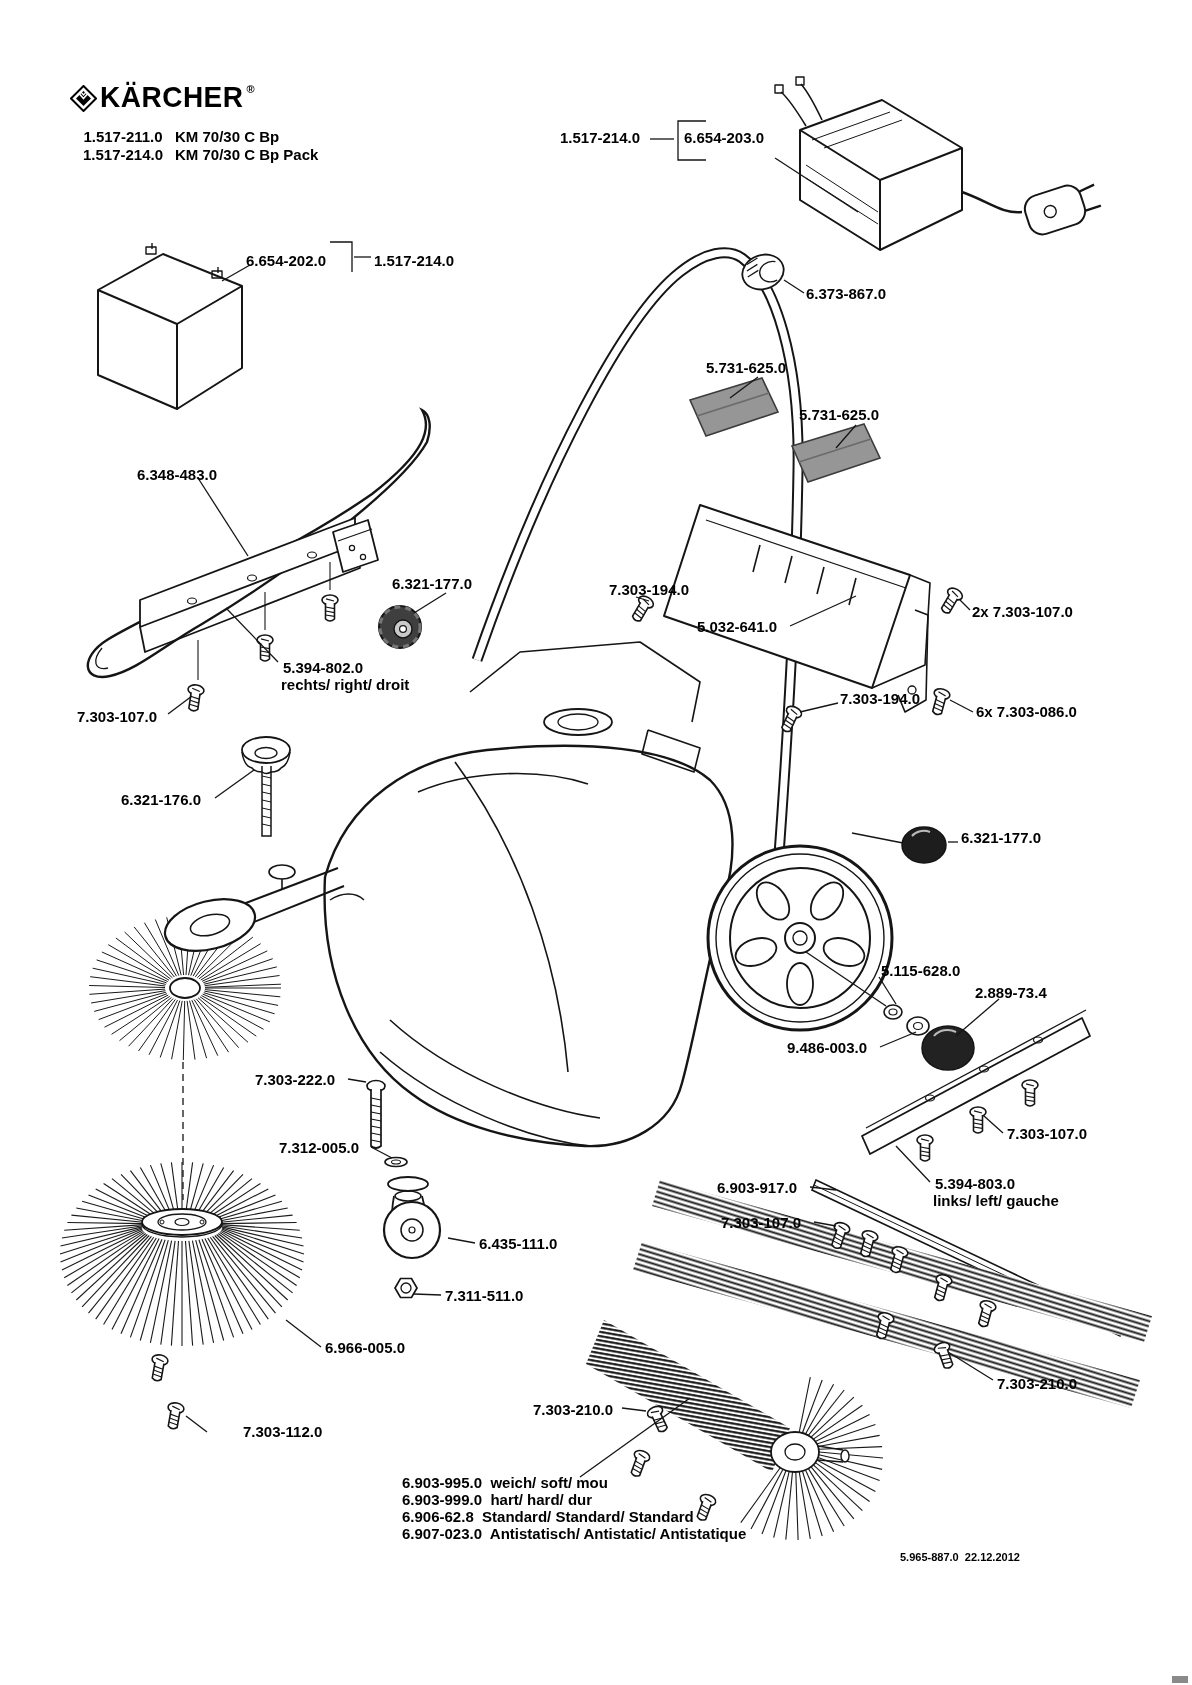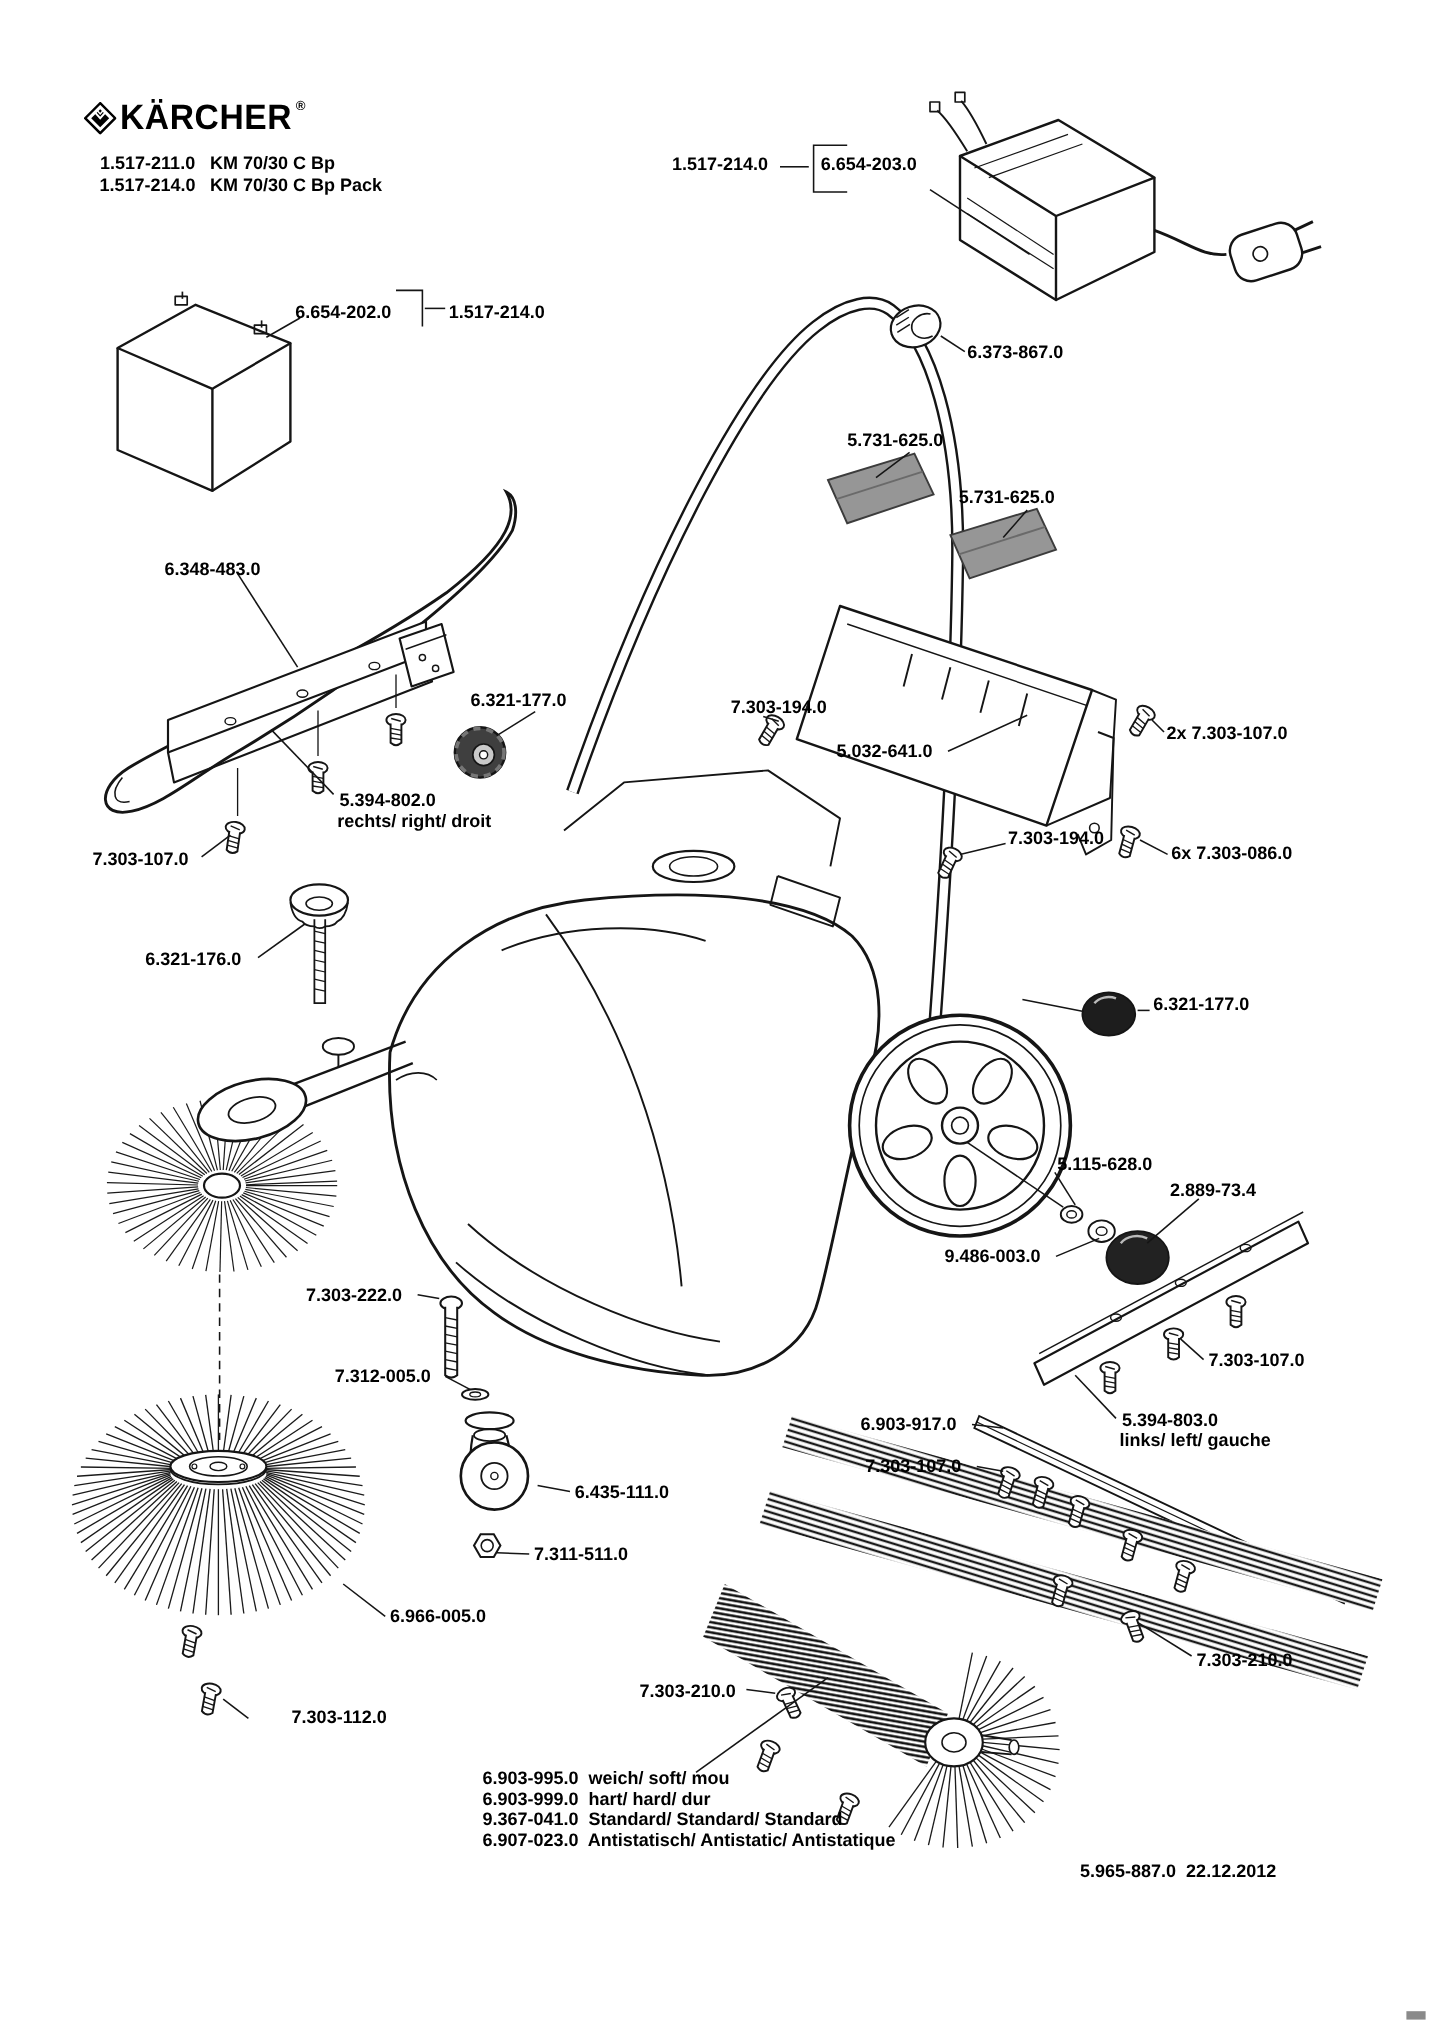--- a/index.html
+++ b/index.html
@@ -14,21 +14,21 @@
     position:absolute;font-weight:bold;font-size:15px;line-height:16px;
     color:#000;white-space:pre;
   }
   #brand-block{position:absolute;left:70px;top:82px;z-index:2;}
   .logo-row{display:flex;align-items:center;gap:3px;}
   .logo-text{font-size:28px;font-weight:bold;letter-spacing:0.5px;transform:scaleY(1.05);}
   .logo-reg{font-size:11px;font-weight:bold;vertical-align:top;position:relative;top:-9px;}
   #model-lines{position:absolute;left:71px;top:128px;z-index:2;}
   .model-line{font-size:15px;font-weight:bold;line-height:18px;white-space:pre;}
   .model-code{display:inline-block;min-width:104px;text-align:center;}
-  #doc-footer{position:absolute;left:900px;top:1551px;z-index:2;font-size:15px;font-weight:bold;white-space:pre;}
+  #doc-footer{position:absolute;left:900px;top:1551px;z-index:2;font-size:11px;font-weight:bold;white-space:pre;}
   #page-edge-mark{position:absolute;left:1172px;top:1676px;width:16px;height:7px;background:#8a8a8a;z-index:2;}
 </style>
 </head>
 <body>
 
 <svg id="diagram-svg" width="1192" height="1685" viewBox="0 0 1192 1685" xmlns="http://www.w3.org/2000/svg">
   <defs>
     <pattern id="hatch" width="5" height="12" patternUnits="userSpaceOnUse" patternTransform="rotate(107)">
       <rect width="5" height="12" fill="#ffffff"></rect>
       <line x1="2.5" y1="0" x2="2.5" y2="12" stroke="#1b1b1b" stroke-width="2"></line>
@@ -548,19 +548,19 @@
     <div class="part-label" style="left: 211px; top: 1424px; margin-left: 32px;">7.303-112.0</div>
     <div class="part-label" style="left: 717px; top: 1180px;">6.903-917.0</div>
     <div class="part-label" style="left: 721px; top: 1215px;">7.303-107.0</div>
     <div class="part-label" style="left: 935px; top: 1176px;">5.394-803.0</div>
     <div class="part-label" style="left: 933px; top: 1193px;">links/ left/ gauche</div>
     <div class="part-label" style="left: 1007px; top: 1126px;">7.303-107.0</div>
     <div class="part-label" style="left: 997px; top: 1376px;">7.303-210.0</div>
     <div class="part-label" style="left: 533px; top: 1402px;">7.303-210.0</div>
     <div class="part-label" style="left: 402px; top: 1475px;">6.903-995.0  weich/ soft/ mou</div>
     <div class="part-label" style="left: 402px; top: 1492px;">6.903-999.0  hart/ hard/ dur</div>
-    <div class="part-label" style="left: 402px; top: 1509px;">9.367-041.0  Standard/ Standard/ Standard</div>
+    <div class="part-label" style="left: 402px; top: 1509px;">6.906-62.8  Standard/ Standard/ Standard</div>
     <div class="part-label" style="left: 402px; top: 1526px;">6.907-023.0  Antistatisch/ Antistatic/ Antistatique</div>
   </div>
 
 <div id="doc-footer"><span>5.965-887.0</span>  <span>22.12.2012</span></div>
 
 <div id="page-edge-mark"></div>
 
 </body></html>

